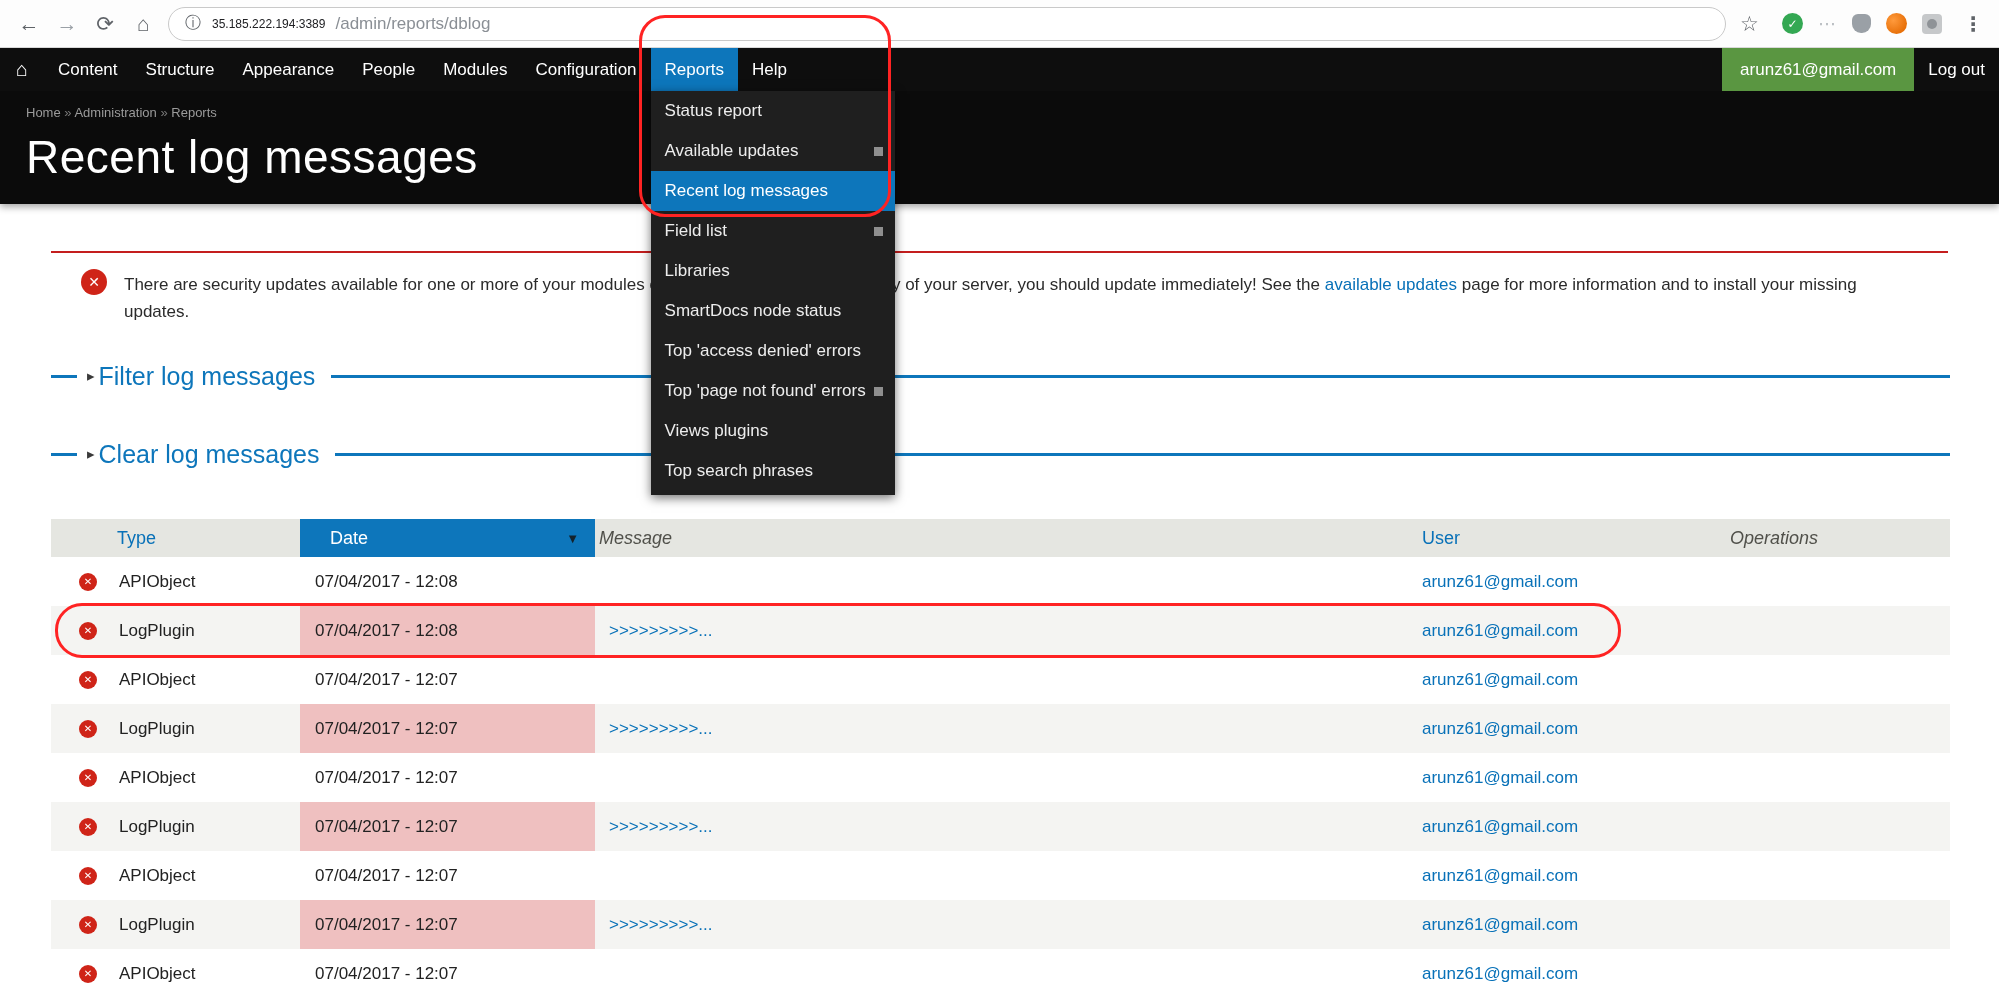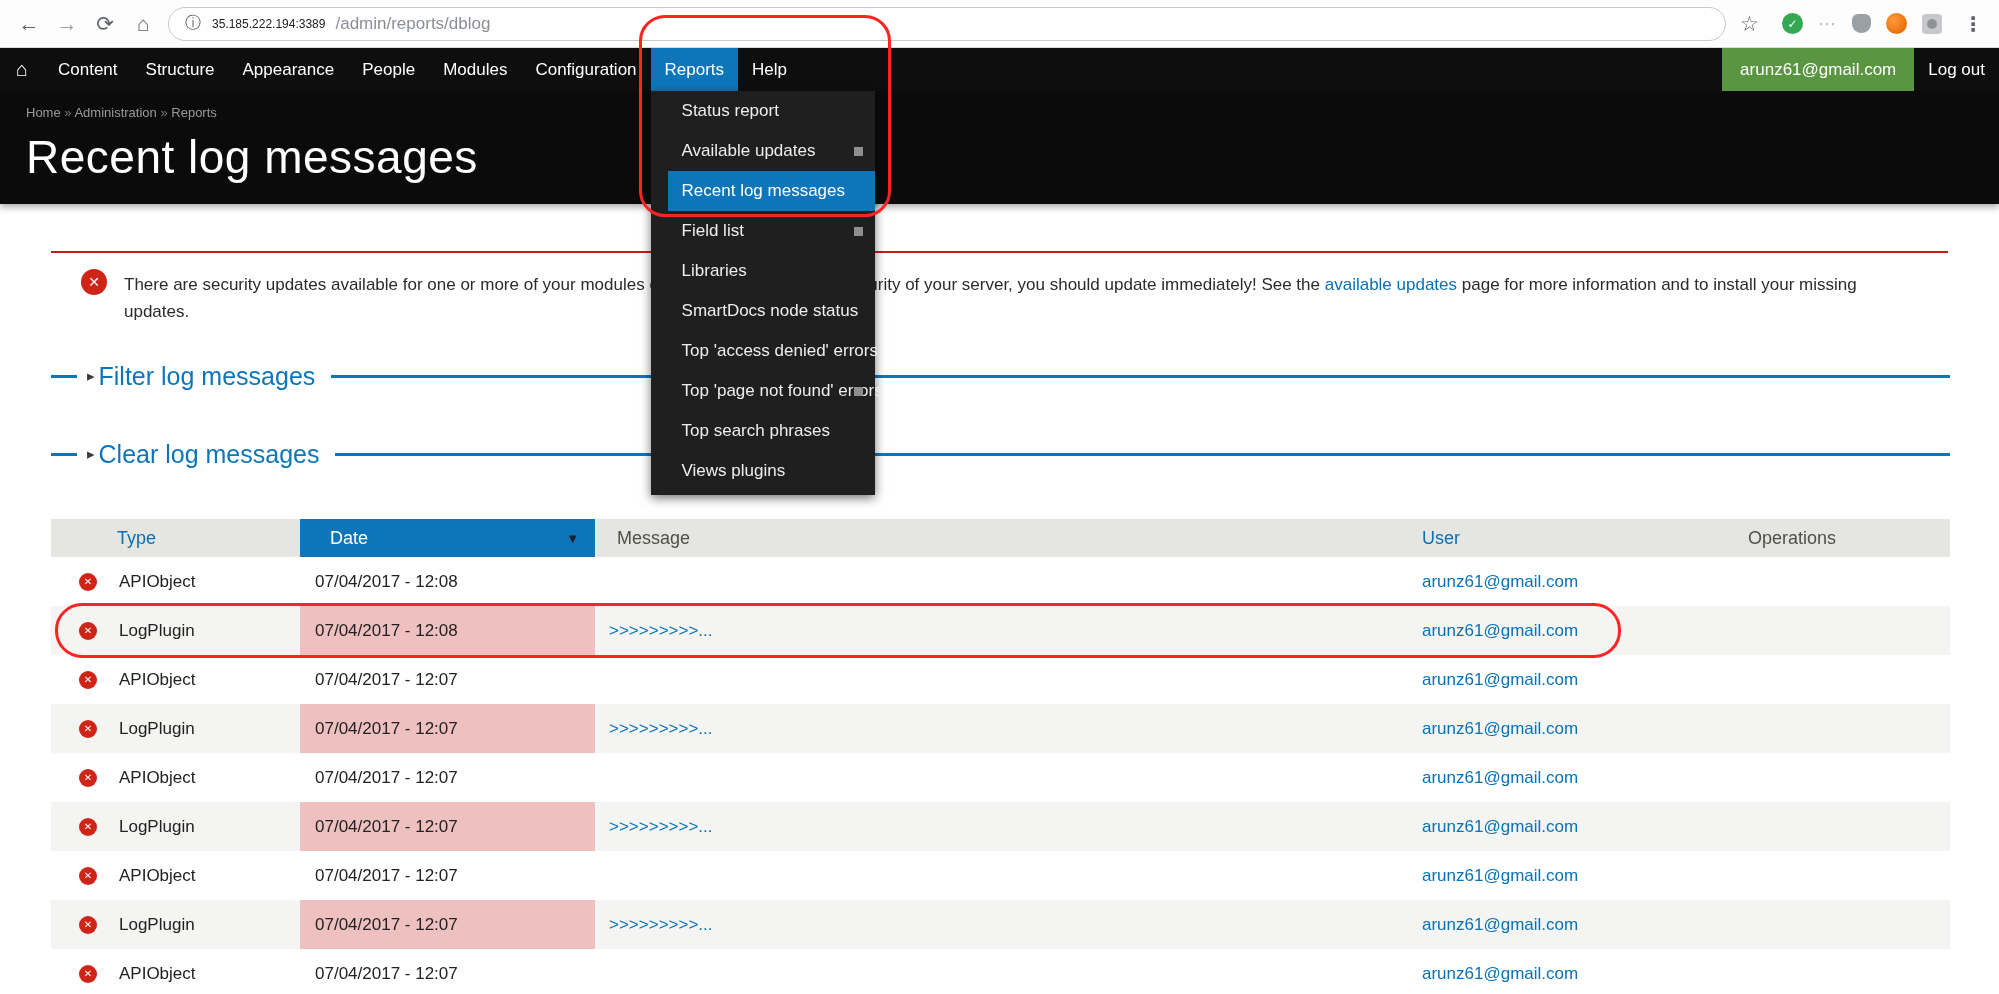--- a/index.html
+++ b/index.html
@@ -35,22 +35,22 @@
     position:relative; z-index:100; color:#fff; font-size:17px; }
   .tb-home { width:44px; display:flex; align-items:center; justify-content:center;
     font-size:20px; cursor:pointer; }
   .tb-item { display:flex; align-items:center; padding:0 14px; cursor:pointer; white-space:nowrap; }
   .tb-reports { background:var(--accent,#0d76bb); position:relative; }
   .tb-spacer { flex:1; }
   .tb-account { display:flex; align-items:center; padding:0 18px;
     background:var(--green,#5a9641); cursor:pointer; }
 
   
-  .dropdown { position:absolute; top:43px; left:0; width:224px; background:#1f1f1f;
-    list-style:none; z-index:150; box-shadow:0 3px 10px rgba(0,0,0,.55); padding-bottom:4px;padding-left:17px; }
+  .dropdown { position:absolute; top:43px; left:0; width:244px; background:#1f1f1f;
+    list-style:none; z-index:150; box-shadow:0 3px 10px rgba(0,0,0,.55); padding-bottom:4px; }
   .dd-item { position:relative; padding:9px 14px; line-height:22px; color:#ededed;
     font-size:17px; cursor:pointer; }
   .dd-item.active { background:var(--accent,#0d76bb); color:#fff; }
   .dd-badge { position:absolute; right:12px; top:16px; width:9px; height:9px; background:#8f8f8f; }
 
   
   .annotation-menu { position:absolute; left:-12px; top:-33px; width:252px; height:202px;
     border:3px solid var(--annotation,#ff2323); border-radius:26px; z-index:300;
     pointer-events:none; }
 
@@ -82,21 +82,21 @@
   .fs-line-long { flex:1; height:3px; background:var(--accent,#0d76bb); margin-left:16px; }
 
   
   .tbl { margin:48px 49px 0 51px; font-size:17px; }
   .tbl-head, .trow { display:grid; grid-template-columns:249px 295px 813px 318px 1fr; }
   .tbl-head { height:38px; background:#e5e6e1; align-items:center; font-size:18px; }
   .h-type { padding-left:66px; color:var(--link,#0871b8); cursor:pointer; }
   .h-date { background:var(--accent,#0d76bb); color:#fff; height:100%;
     display:flex; align-items:center; padding-left:30px; cursor:pointer; }
   .sort-caret { margin-left:auto; margin-right:16px; font-size:13px; color:#14222b; }
-  .h-msg, .h-ops { color:#50504a; padding-left:22px; }
+  .h-msg, .h-ops { color:#50504a; padding-left:4px;font-style:italic; }
   .h-user { color:var(--link,#0871b8); padding-left:14px; cursor:pointer; }
 
   .trow { height:49px; align-items:center; position:relative; background:#fff; }
   .trow.shaded { background:#f4f4f2; }
   .cell { display:flex; align-items:center; height:100%; }
   .c-type { padding-left:28px; }
   .err-icon { width:18px; height:18px; border-radius:50%; background:var(--error,#cf2418);
     color:#fff; font-size:10px; font-weight:bold; display:flex; align-items:center;
     justify-content:center; margin-right:22px; flex:0 0 18px; }
   .c-type span:last-child { color:#222; }
@@ -149,22 +149,22 @@
     <span>Reports</span>
     <ul class="dropdown" id="dropdown-list">
         <li class="dd-item"><span class="dd-label">Status report</span></li>
         <li class="dd-item"><span class="dd-label">Available updates</span><span class="dd-badge"></span></li>
         <li class="dd-item active"><span class="dd-label">Recent log messages</span></li>
         <li class="dd-item"><span class="dd-label">Field list</span><span class="dd-badge"></span></li>
         <li class="dd-item"><span class="dd-label">Libraries</span></li>
         <li class="dd-item"><span class="dd-label">SmartDocs node status</span></li>
         <li class="dd-item"><span class="dd-label">Top 'access denied' errors</span></li>
         <li class="dd-item"><span class="dd-label">Top 'page not found' errors</span><span class="dd-badge"></span></li>
+        <li class="dd-item"><span class="dd-label">Views plugins</span></li>
         <li class="dd-item"><span class="dd-label">Top search phrases</span></li>
-        <li class="dd-item"><span class="dd-label">Views plugins</span></li>
       </ul>
     <div class="annotation-menu"></div>
   </div>
 
   <div class="tb-item">Help</div>
   <div class="tb-spacer"></div>
   <div class="tb-account">arunz61@gmail.com</div>
   <div class="tb-item">Log out</div>
 </div>
 

